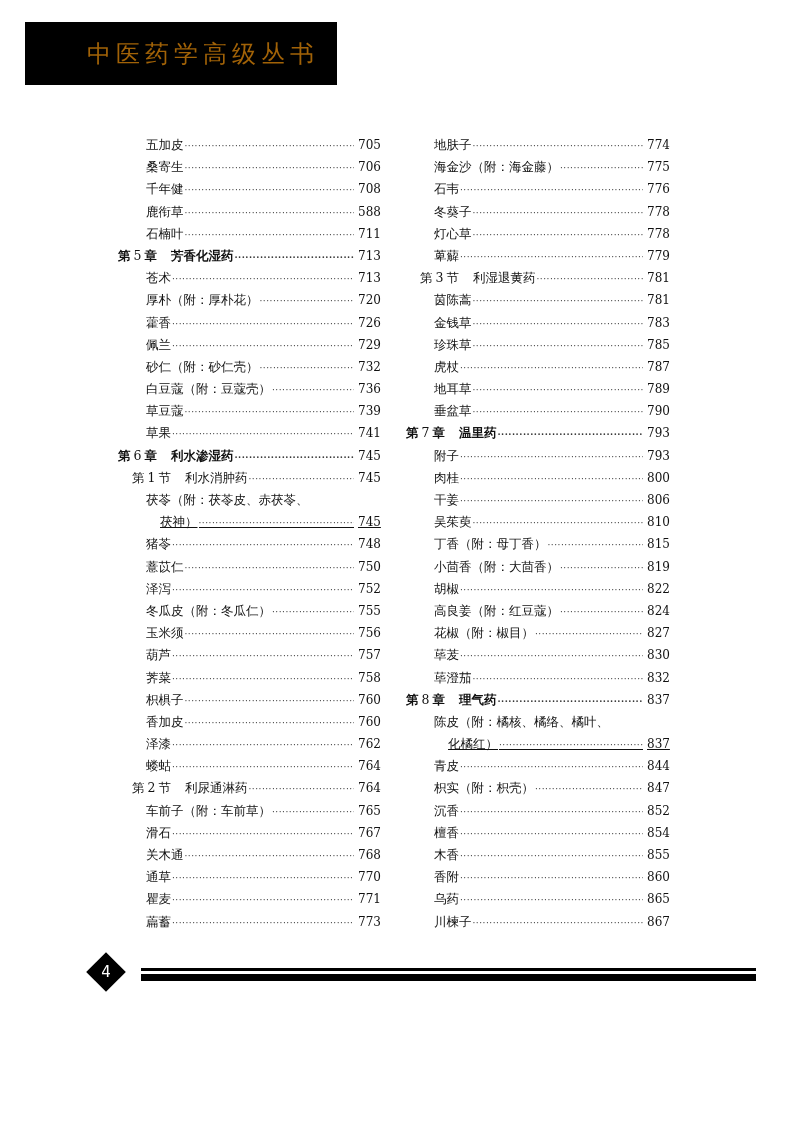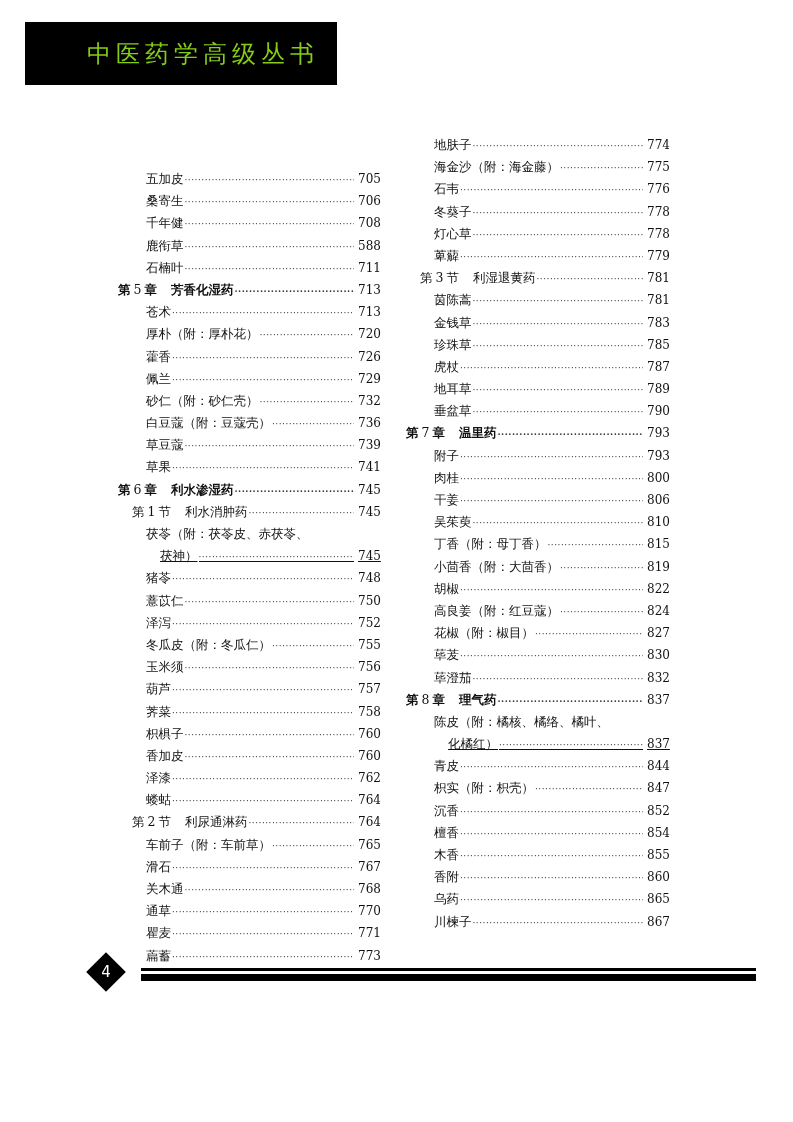--- a/index.html
+++ b/index.html
@@ -3,30 +3,30 @@
 <meta charset="utf-8">
 <style>
   html, body { margin: 0; padding: 0; background: #ffffff; }
   body {
     width: 793px; height: 1122px; position: relative; overflow: hidden;
     font-family: "DejaVu Serif", "Liberation Serif", serif;
     color: #111111;
   }
   .banner {
     position: absolute; left: 25px; top: 22px; width: 312px; height: 63px;
-    background: #000000; color: #84cc16;
+    background: #000000; color: #a16207;
     font-family: "DejaVu Sans", "Liberation Sans", sans-serif;
     font-size: 24px; letter-spacing: 5px;
     display: flex; align-items: center; justify-content: flex-start;
     padding-left: 62px; box-sizing: border-box;
   }
   .col {
     position: absolute; top: 134px;
   }
-  .col.left { left: 118px; width: 262px; margin-top: 34px; }
+  .col.left { left: 118px; width: 262px; }
   .col.right { left: 406px; width: 263px; }
   .row {
     height: 22.2px; line-height: 22.2px; font-size: 12.5px;
     display: flex; align-items: baseline; white-space: nowrap;
   }
   .row .label { flex: 0 0 auto; }
   .row .leader {
     flex: 1 1 auto; overflow: hidden; margin: 0 4px 0 1px;
     color: #333; letter-spacing: 0.5px; font-size: 9px;
   }

